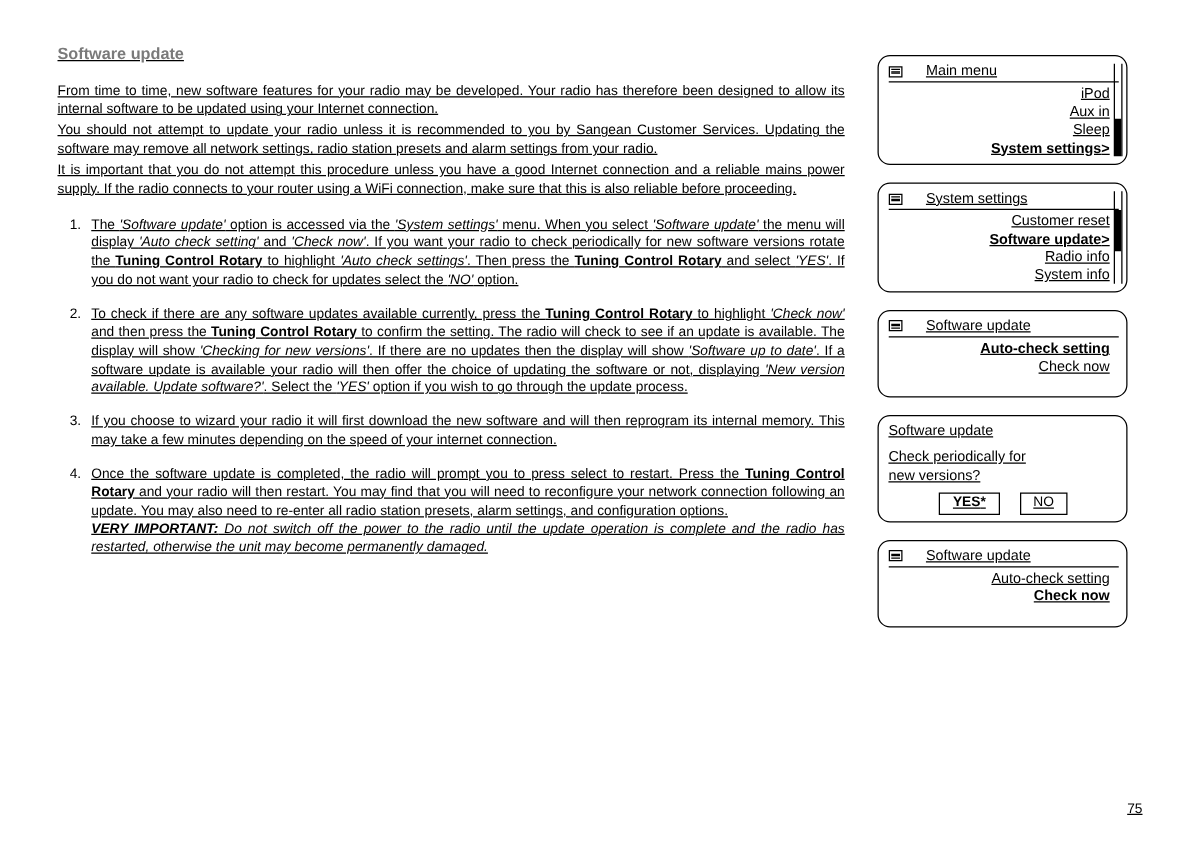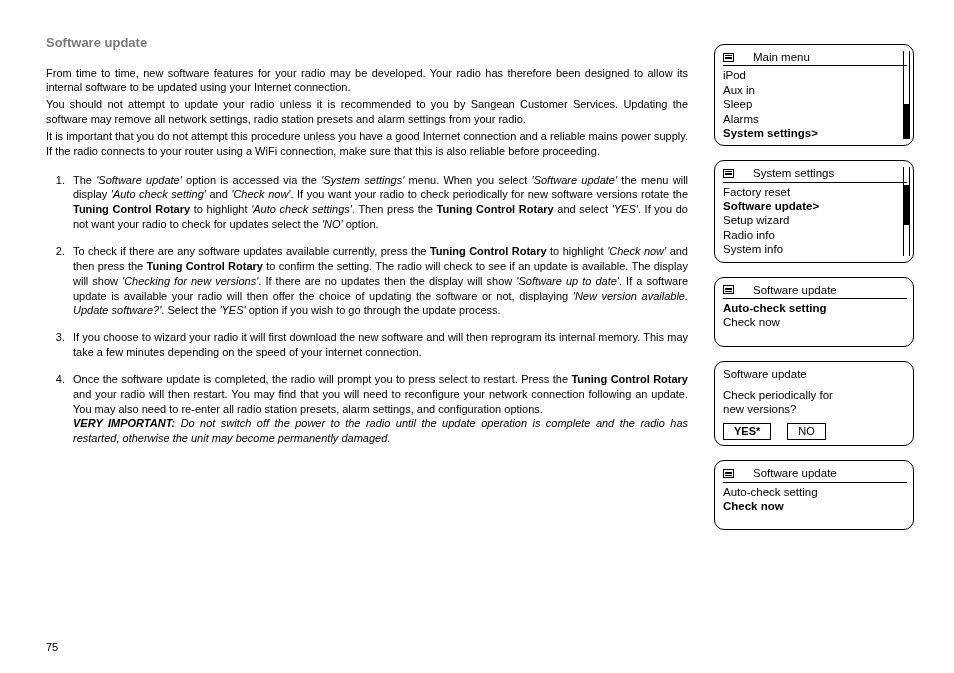--- a/index.html
+++ b/index.html
@@ -8,23 +8,23 @@
     background: #fff;
     font-family: Arial, Helvetica, sans-serif;
     color: #000;
     width: 954px;
     height: 673px;
     overflow: hidden;
   }
   .page {
     padding: 34px 40px 20px 46px;
     display: flex;
-    flex-direction: column;
     height: 100%;
     box-sizing: border-box;
+    text-decoration: underline;
   }
   .columns {
     display: flex;
     flex: 1;
     gap: 26px;
   }
   .left {
     flex: 1;
     font-size: 11px;
     line-height: 1.35;
@@ -91,41 +91,41 @@
     flex-direction: column;
     justify-content: space-evenly;
     padding: 1px;
     box-sizing: border-box;
   }
   .screen .menu-icon span {
     height: 1px; background: #000; display: block;
   }
   .screen .row {
     display: flex;
-    justify-content: flex-start;
+    justify-content: flex-end;
     padding-right: 7px;
   }
   .screen .row.sel { font-weight: bold; }
   .screen .scrollbar {
     position: absolute;
     right: 3px;
     top: 6px;
     width: 5px;
     bottom: 6px;
     border-left: 1px solid #000;
     border-right: 1px solid #000;
   }
   .screen .scrollbar .thumb {
     position: absolute;
     left: 0; right: 0;
     background: #000;
   }
   .yes-no {
     display: flex;
-    justify-content: flex-start;
+    justify-content: center;
     gap: 16px;
     margin-top: 6px;
   }
   .yes-no .btn {
     border: 1px solid #000;
     padding: 1px 10px;
     font-size: 11px;
   }
   .yes-no .btn.sel { font-weight: bold; }
   .centered { text-align: left; margin-top: 6px; }
@@ -169,50 +169,44 @@
         </div>
         <div class="row">
             <span>iPod</span>
           </div>
         <div class="row">
             <span>Aux in</span>
           </div>
         <div class="row">
             <span>Sleep</span>
           </div>
-        <div class="row">
-            <span>Alarms</span>
-          </div>
         <div class="row sel">
             <span>System settings</span>
             <span>&gt;</span>
           </div>
         <div class="scrollbar">
             <div class="thumb" style="top:60%;height:40%"></div>
           </div>
       </div>
 
       <div class="screen">
         <div class="title">
           <span class="menu-icon">
               <span></span>
               <span></span>
               <span></span>
             </span>
           <span>System settings</span>
         </div>
         <div class="row">
-            <span>Factory reset</span>
+            <span>Customer reset</span>
           </div>
         <div class="row sel">
             <span>Software update</span>
             <span>&gt;</span>
-          </div>
-        <div class="row">
-            <span>Setup wizard</span>
           </div>
         <div class="row">
             <span>Radio info</span>
           </div>
         <div class="row">
             <span>System info</span>
           </div>
         <div class="scrollbar">
             <div class="thumb" style="top:20%;height:45%"></div>
           </div>

